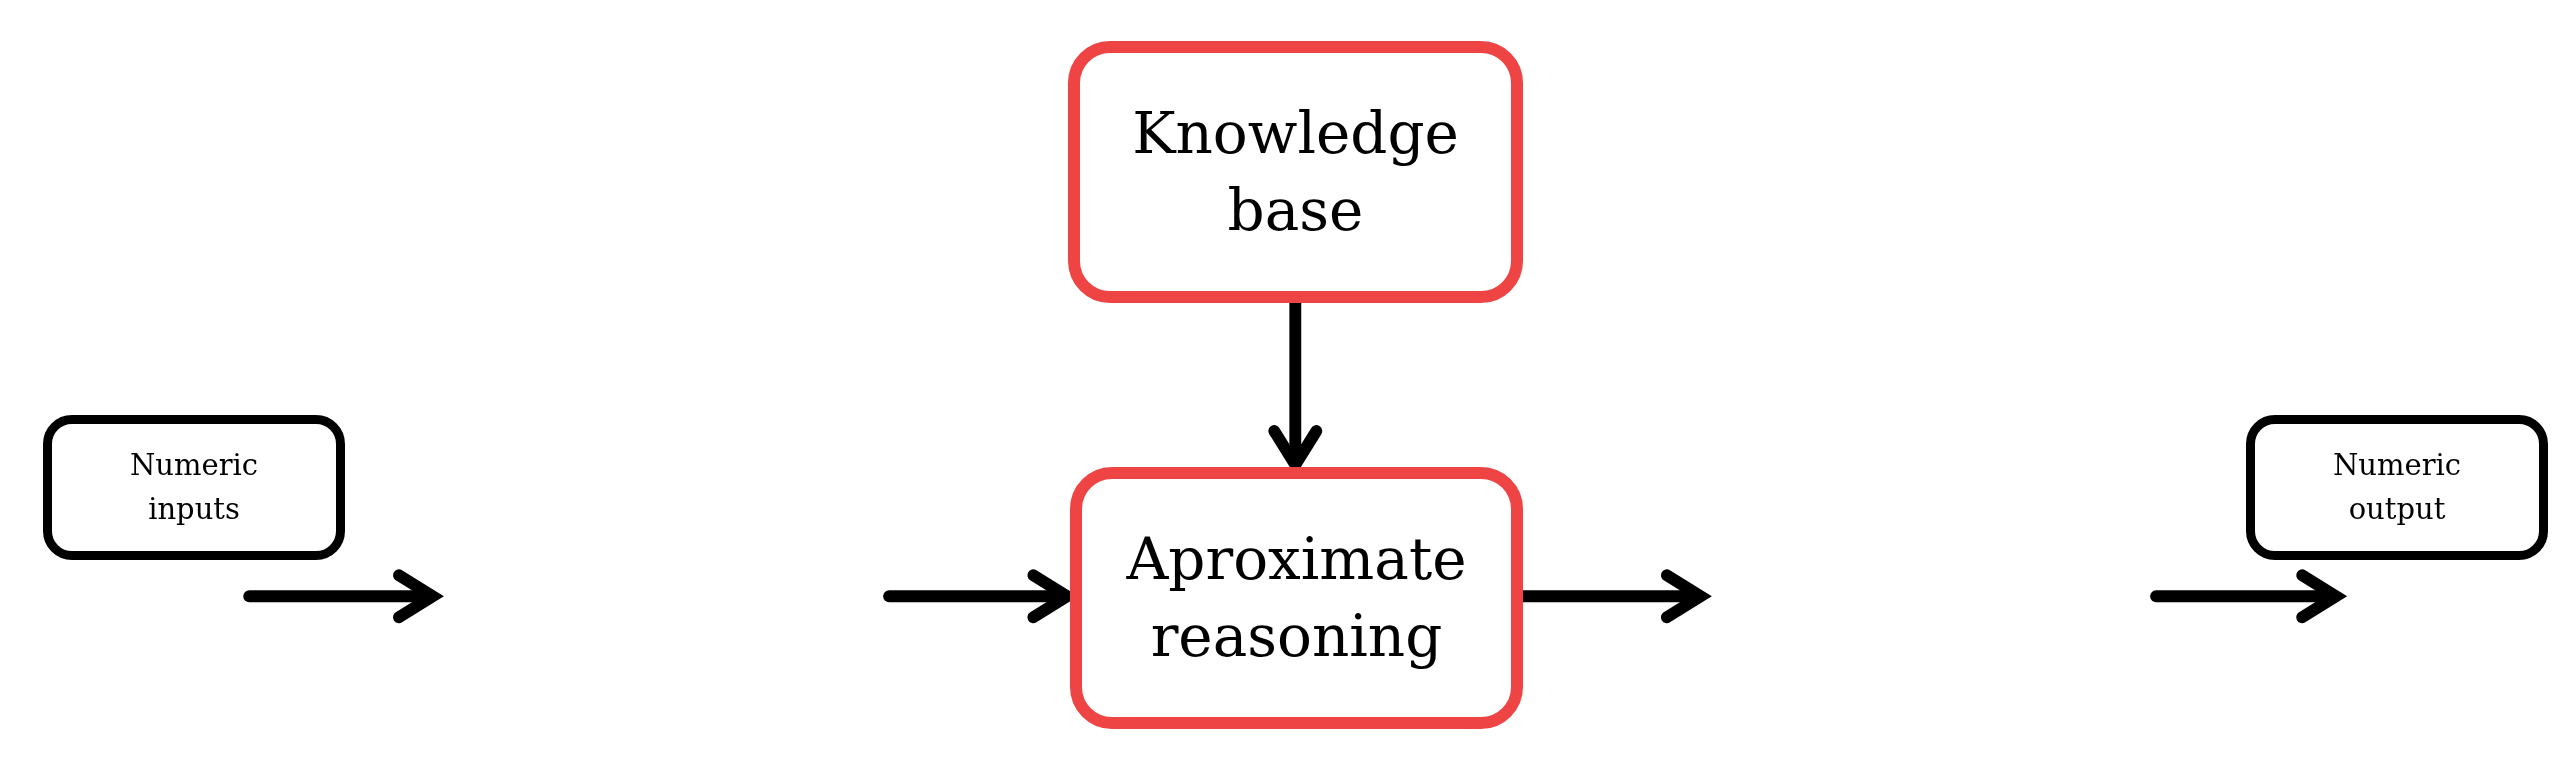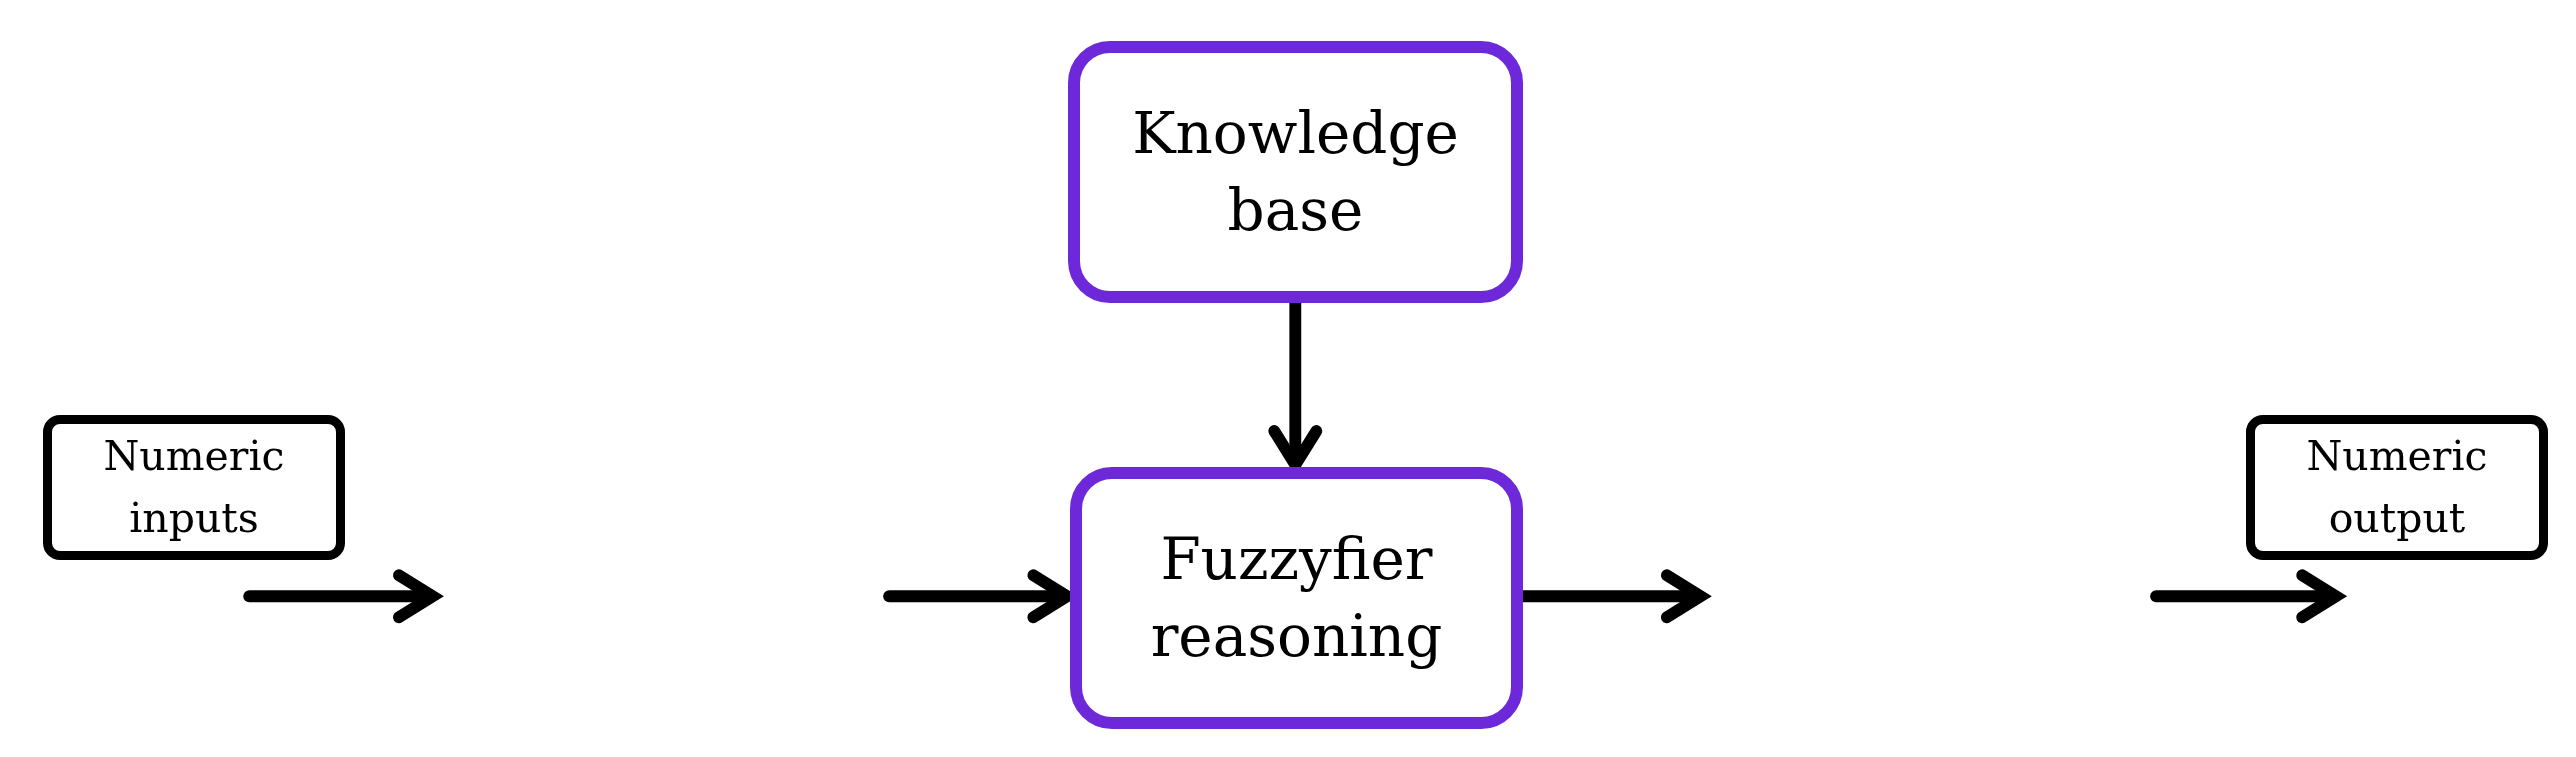--- a/index.html
+++ b/index.html
@@ -30,29 +30,29 @@
     display: flex;
     align-items: center;
     justify-content: center;
     text-align: center;
   }
   .node-label {
     white-space: pre-line;
     display: block;
   }
   .node-big {
-    border: 12px solid #6d28d9;
+    border: 12px solid #ef4444;
     border-radius: 42px;
     font-size: 58px;
     line-height: 1.32;
   }
   .node-small {
     border: 9px solid #000000;
-    border-radius: 17px;
-    font-size: 41px;
+    border-radius: 29px;
+    font-size: 29px;
     line-height: 1.5;
   }
   
   .pos-knowledge   { left: 1068px; top: 41px;  width: 455px; height: 262px; }
   .pos-fuzzyfier   { left: 435px;  top: 467px; width: 454px; height: 262px; }
   .pos-approx      { left: 1070px; top: 467px; width: 453px; height: 262px; }
   .pos-defuzzyfier { left: 1703px; top: 467px; width: 453px; height: 262px; }
   .pos-inputs      { left: 43px;   top: 415px; width: 302px; height: 145px; }
   .pos-output      { left: 2246px; top: 415px; width: 302px; height: 145px; }
 </style>
@@ -91,21 +91,21 @@
 base</span>
   </div>
 
   <div class="node node-small pos-inputs">
     <span class="node-label">Numeric
 inputs</span>
   </div>
 
 
   <div class="node node-big pos-approx">
-    <span class="node-label">Fuzzyfier
+    <span class="node-label">Aproximate
 reasoning</span>
   </div>
 
 
   <div class="node node-small pos-output">
     <span class="node-label">Numeric
 output</span>
   </div>
 
 </div>

